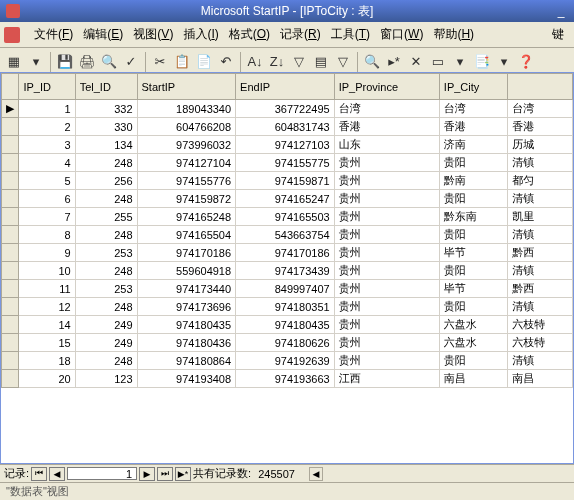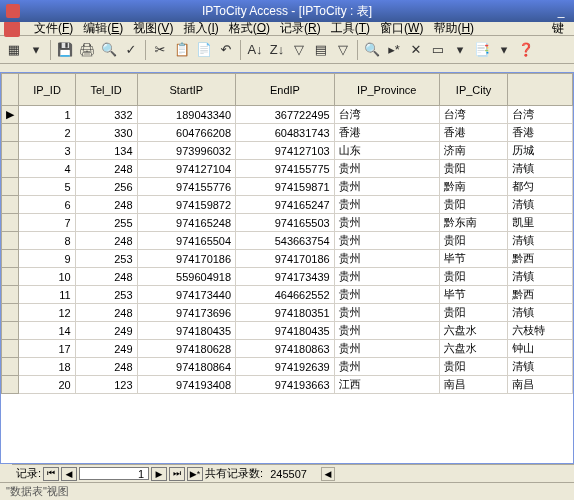--- a/index.html
+++ b/index.html
@@ -1,44 +1,44 @@
 <!DOCTYPE html>
 <html><head>
 <meta charset="utf-8">
 <style>
 * { margin: 0; padding: 0; box-sizing: border-box; }
 body { font-family: "Microsoft YaHei", SimSun, Arial, sans-serif; font-size: 11px; background: #ece9d8; width: 574px; height: 500px; overflow: hidden; position: relative; }
 .titlebar { background: linear-gradient(#5a7edc, #3b5998); color: #fff; height: 22px; display: flex; align-items: center; justify-content: center; font-size: 12px; position: relative; }
 .titlebar .icon { position: absolute; left: 6px; width: 14px; height: 14px; background: #d9534f; border-radius: 2px; }
 .titlebar .min { position: absolute; right: 6px; width: 14px; height: 14px; color:#fff; display:flex; align-items:center; justify-content:center; }
-.menubar { background: #ece9d8; height: 14px; display: flex; align-items: center; padding: 0 4px; border-bottom: 1px solid #aca899; font-size: 12px; }
+.menubar { background: #ece9d8; height: 26px; display: flex; align-items: center; padding: 0 4px; border-bottom: 1px solid #aca899; font-size: 12px; }
 .menubar .menu-icon { width: 16px; height: 16px; margin-right: 6px; background:#d9534f; border-radius:2px; }
 .menubar span { padding: 2px 4px; margin-right: 2px; }
 .menubar span u { text-decoration: underline; }
 .toolbar { background: #ece9d8; height: 28px; display: flex; align-items: center; padding: 0 4px; border-bottom: 1px solid #aca899; gap: 2px; }
 .tb-btn { width: 20px; height: 20px; display: inline-flex; align-items: center; justify-content: center; border: 1px solid transparent; font-size: 13px; color: #333; }
 .tb-sep { width: 1px; height: 20px; background: #aca899; margin: 0 2px; }
 .grid-wrap { position: absolute; top: 72px; left: 0; right: 0; bottom: 36px; overflow: hidden; background: #fff; border: 1px solid #7a96df; }
 table { border-collapse: collapse; width: 100%; font-size: 11px; }
-th { background: #ece9d8; border: 1px solid #aca899; padding: 2px 4px; font-weight: normal; height: 32px; text-align: center; white-space: nowrap; }
+th { background: #ece9d8; border: 1px solid #aca899; padding: 2px 4px; font-weight: normal; height: 26px; text-align: left; white-space: nowrap; }
 td { border: 1px solid #d4d0c8; padding: 1px 4px; height: 15px; white-space: nowrap; }
 .rowhdr { background: #ece9d8; width: 14px; border: 1px solid #aca899; }
 .num { text-align: right; }
-.recordnav { position: absolute; bottom: 18px; left: 12px; right: 0; height: 18px; background: #ece9d8; display: flex; align-items: center; font-size: 11px; border-top: 1px solid #aca899; padding: 0 4px; gap: 2px; }
+.recordnav { position: absolute; bottom: 18px; left: 0; right: 0; height: 18px; background: #ece9d8; display: flex; align-items: center; font-size: 11px; border-top: 1px solid #aca899; padding: 0 4px; gap: 2px; }
 .recordnav .rn-btn { border: 1px solid #7b7b7b; background: #ece9d8; width: 16px; height: 14px; display:inline-flex; align-items:center; justify-content:center; font-size:9px; }
 .recordnav input { width: 70px; height: 13px; font-size: 11px; text-align: right; padding: 0 4px; border: 1px solid #7b7b7b; }
 .statusbar { position: absolute; bottom: 0; left: 0; right: 0; height: 18px; background: #ece9d8; border-top: 1px solid #aca899; display:flex; align-items:center; padding: 0 6px; font-size: 11px; color: #555; }
 .arrow-btn { border: 1px solid #aca899; width: 14px; height: 14px; display: inline-flex; align-items: center; justify-content:center; font-size:9px; background:#ece9d8; }
 </style>
 </head>
 <body>
 
 <div class="titlebar">
   <span class="icon"></span>
-  <span>IPToCity Access - [IPToCity : 表]</span>
+  <span>Microsoft StartIP - [IPToCity : 表]</span>
   <span class="min">_</span>
 </div>
 
 <div class="menubar">
   <span class="menu-icon"></span>
   <span id="menus"><span>文件(<u>F</u>)</span><span>编辑(<u>E</u>)</span><span>视图(<u>V</u>)</span><span>插入(<u>I</u>)</span><span>格式(<u>O</u>)</span><span>记录(<u>R</u>)</span><span>工具(<u>T</u>)</span><span>窗口(<u>W</u>)</span><span>帮助(<u>H</u>)</span></span>
   <span style="margin-left:auto">键</span>
 </div>
 
 <div class="toolbar">
@@ -184,21 +184,21 @@
           <td class="num">974173439</td>
           <td>贵州</td>
           <td>贵阳</td>
           <td>清镇</td>
         </tr>
         <tr>
           <td class="rowhdr"></td>
           <td class="num">11</td>
           <td class="num">253</td>
           <td class="num">974173440</td>
-          <td class="num">464662552</td>
+          <td class="num">849997407</td>
           <td>贵州</td>
           <td>毕节</td>
           <td>黔西</td>
         </tr>
         <tr>
           <td class="rowhdr"></td>
           <td class="num">12</td>
           <td class="num">248</td>
           <td class="num">974173696</td>
           <td class="num">974180351</td>
@@ -211,27 +211,27 @@
           <td class="num">14</td>
           <td class="num">249</td>
           <td class="num">974180435</td>
           <td class="num">974180435</td>
           <td>贵州</td>
           <td>六盘水</td>
           <td>六枝特</td>
         </tr>
         <tr>
           <td class="rowhdr"></td>
-          <td class="num">17</td>
+          <td class="num">15</td>
           <td class="num">249</td>
-          <td class="num">974180628</td>
-          <td class="num">974180863</td>
+          <td class="num">974180436</td>
+          <td class="num">974180626</td>
           <td>贵州</td>
           <td>六盘水</td>
-          <td>钟山</td>
+          <td>六枝特</td>
         </tr>
         <tr>
           <td class="rowhdr"></td>
           <td class="num">18</td>
           <td class="num">248</td>
           <td class="num">974180864</td>
           <td class="num">974192639</td>
           <td>贵州</td>
           <td>贵阳</td>
           <td>清镇</td>

